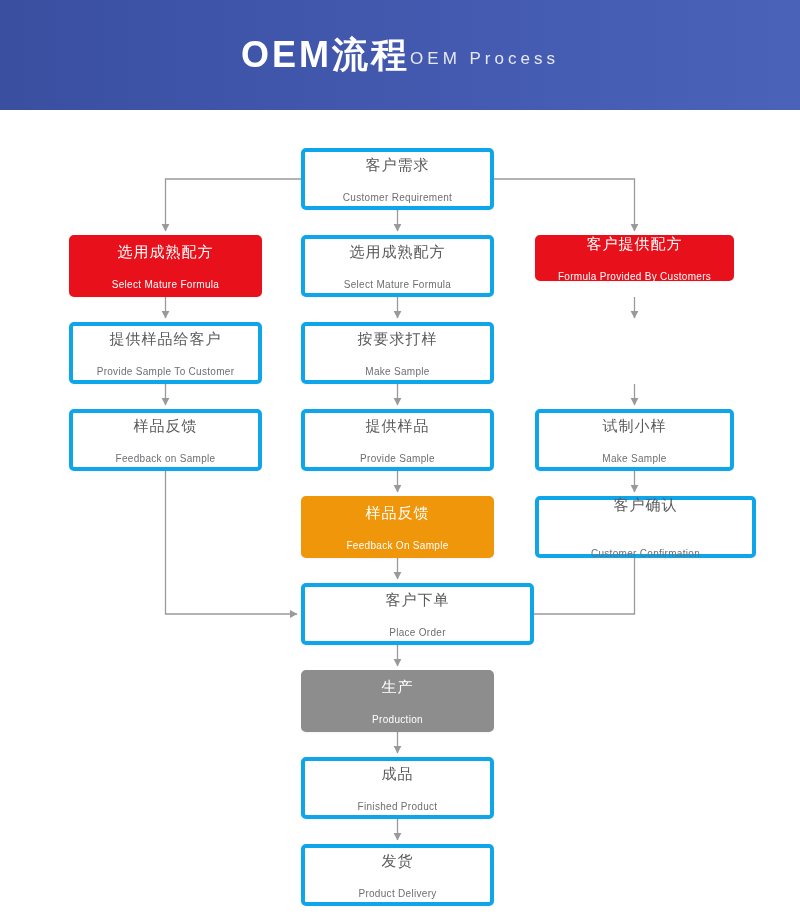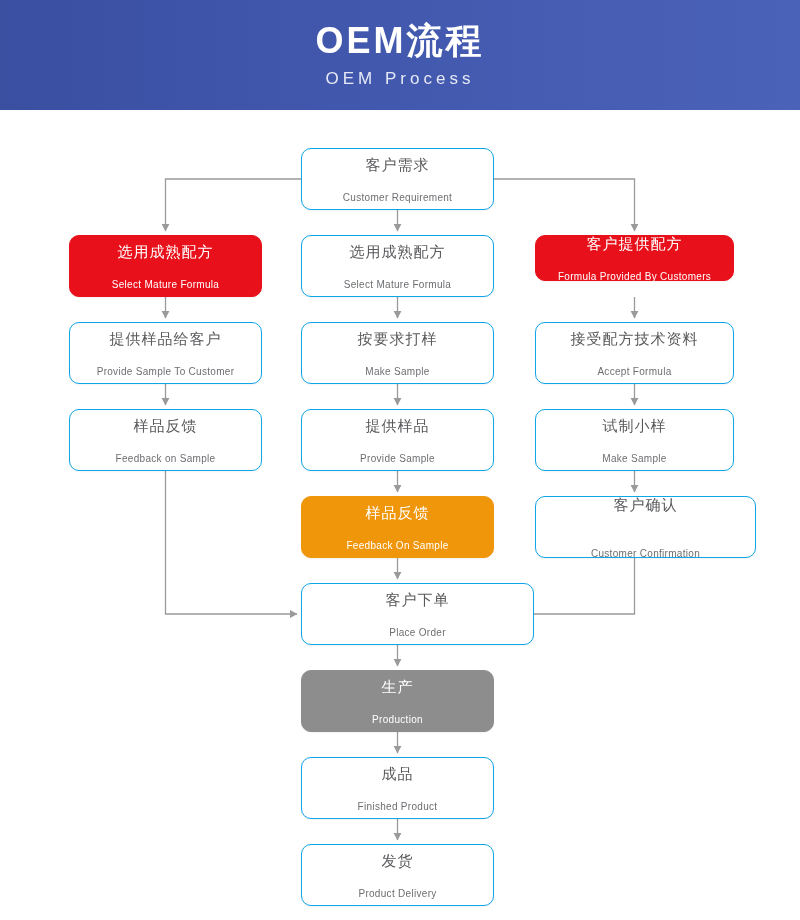--- a/index.html
+++ b/index.html
@@ -16,21 +16,21 @@
   }
 
   
   .header {
     position: absolute;
     left: 0; top: 0;
     width: 800px;
     height: 110px;
     background: linear-gradient(90deg, #3a4fa0 0%, #3f56ab 35%, #4a62b8 100%);
     display: flex;
-    flex-direction: column;
+    flex-direction: row;
     align-items: center;
     justify-content: center;
   }
   .header-title {
     color: #ffffff;
     font-size: 36px;
     font-weight: bold;
     letter-spacing: 3px;
     line-height: 1.1;
   }
@@ -52,27 +52,27 @@
     position: absolute;
     left: 0; top: 0;
     width: 800px;
     height: 810px;
   }
 
   
   .node {
     position: absolute;
     box-sizing: border-box;
-    border-radius: 10px;
+    border-radius: 5px;
     display: flex;
     flex-direction: column;
     align-items: center;
     justify-content: center;
     background: #ffffff;
-    border: 1px solid #0ea5e9;
+    border: 4px solid #0ea5e9;
     box-shadow: 0 1px 2px rgba(0,0,0,0.05);
   }
   .node .cn {
     font-size: 15px;
     color: #58595b;
     line-height: 1.2;
     letter-spacing: 1px;
   }
   .node .en {
     font-size: 10px;
@@ -164,24 +164,20 @@
   <div class="node" style="left:69px;top:212px;width:193px;height:62px;">
     <div class="cn">提供样品给客户</div>
     <div class="en">Provide Sample To Customer</div>
   </div>
 
   <div class="node" style="left:301px;top:212px;width:193px;height:62px;">
     <div class="cn">按要求打样</div>
     <div class="en">Make Sample</div>
   </div>
 
-  <div class="node" style="left:535px;top:212px;width:199px;height:62px;">
-    <div class="cn">接受配方技术资料</div>
-    <div class="en">Accept Formula</div>
-  </div>
 
   <div class="node" style="left:69px;top:299px;width:193px;height:62px;">
     <div class="cn">样品反馈</div>
     <div class="en">Feedback on Sample</div>
   </div>
 
   <div class="node" style="left:301px;top:299px;width:193px;height:62px;">
     <div class="cn">提供样品</div>
     <div class="en">Provide Sample</div>
   </div>

